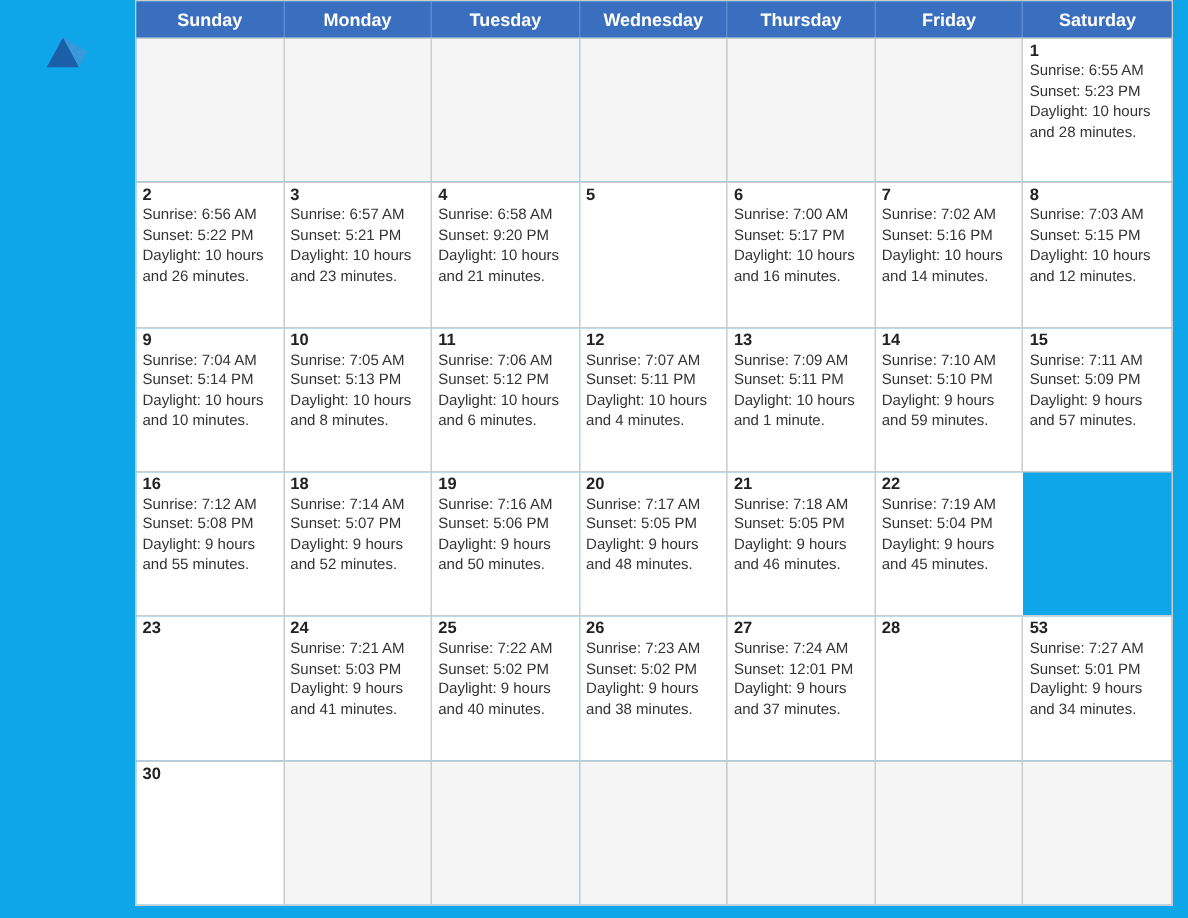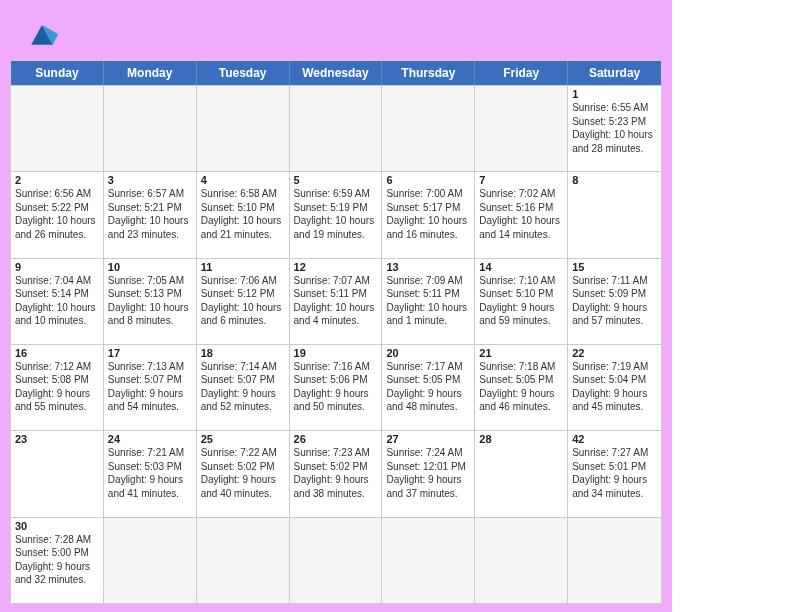--- a/index.html
+++ b/index.html
@@ -4,25 +4,25 @@
   <style>
     * { box-sizing: border-box; margin: 0; padding: 0; }
     body {
       font-family: Arial, sans-serif;
       background: #fff;
       width: 792px;
       height: 612px;
       overflow: hidden;
     }
     .page {
-      width: 672px;
+      width: 792px;
       height: 612px;
-      background: #f0abfc;
-      display: flex;
-      flex-direction: column;
+      background: #0ea5e9;
+      display: flex;
+      flex-direction: row;
     }
     .header {
       display: flex;
       justify-content: space-between;
       align-items: flex-start;
       padding: 16px 20px 8px 20px;
     }
     .logo {
       display: flex;
       align-items: center;
@@ -168,47 +168,47 @@
           <div class="cal-cell">
             <div class="day-num">3</div>
             <div class="day-info">Sunrise: 6:57 AM
 Sunset: 5:21 PM
 Daylight: 10 hours
 and 23 minutes.</div>
           </div>
           <div class="cal-cell">
             <div class="day-num">4</div>
             <div class="day-info">Sunrise: 6:58 AM
-Sunset: 5:10 PM
+Sunset: 9:20 PM
 Daylight: 10 hours
 and 21 minutes.</div>
           </div>
           <div class="cal-cell">
             <div class="day-num">5</div>
-            <div class="day-info">Sunrise: 6:59 AM
-Sunset: 5:19 PM
-Daylight: 10 hours
-and 19 minutes.</div>
           </div>
           <div class="cal-cell">
             <div class="day-num">6</div>
             <div class="day-info">Sunrise: 7:00 AM
 Sunset: 5:17 PM
 Daylight: 10 hours
 and 16 minutes.</div>
           </div>
           <div class="cal-cell">
             <div class="day-num">7</div>
             <div class="day-info">Sunrise: 7:02 AM
 Sunset: 5:16 PM
 Daylight: 10 hours
 and 14 minutes.</div>
           </div>
           <div class="cal-cell">
             <div class="day-num">8</div>
+            <div class="day-info">Sunrise: 7:03 AM
+Sunset: 5:15 PM
+Daylight: 10 hours
+and 12 minutes.</div>
           </div>
         </div>
         <div class="cal-row">
           <div class="cal-cell">
             <div class="day-num">9</div>
             <div class="day-info">Sunrise: 7:04 AM
 Sunset: 5:14 PM
 Daylight: 10 hours
 and 10 minutes.</div>
           </div>
@@ -257,27 +257,20 @@
         </div>
         <div class="cal-row">
           <div class="cal-cell">
             <div class="day-num">16</div>
             <div class="day-info">Sunrise: 7:12 AM
 Sunset: 5:08 PM
 Daylight: 9 hours
 and 55 minutes.</div>
           </div>
           <div class="cal-cell">
-            <div class="day-num">17</div>
-            <div class="day-info">Sunrise: 7:13 AM
-Sunset: 5:07 PM
-Daylight: 9 hours
-and 54 minutes.</div>
-          </div>
-          <div class="cal-cell">
             <div class="day-num">18</div>
             <div class="day-info">Sunrise: 7:14 AM
 Sunset: 5:07 PM
 Daylight: 9 hours
 and 52 minutes.</div>
           </div>
           <div class="cal-cell">
             <div class="day-num">19</div>
             <div class="day-info">Sunrise: 7:16 AM
 Sunset: 5:06 PM
@@ -335,34 +328,30 @@
             <div class="day-num">27</div>
             <div class="day-info">Sunrise: 7:24 AM
 Sunset: 12:01 PM
 Daylight: 9 hours
 and 37 minutes.</div>
           </div>
           <div class="cal-cell">
             <div class="day-num">28</div>
           </div>
           <div class="cal-cell">
-            <div class="day-num">42</div>
+            <div class="day-num">53</div>
             <div class="day-info">Sunrise: 7:27 AM
 Sunset: 5:01 PM
 Daylight: 9 hours
 and 34 minutes.</div>
           </div>
         </div>
         <div class="cal-row">
           <div class="cal-cell">
             <div class="day-num">30</div>
-            <div class="day-info">Sunrise: 7:28 AM
-Sunset: 5:00 PM
-Daylight: 9 hours
-and 32 minutes.</div>
           </div>
           <div class="cal-cell empty"></div>
           <div class="cal-cell empty"></div>
           <div class="cal-cell empty"></div>
           <div class="cal-cell empty"></div>
           <div class="cal-cell empty"></div>
           <div class="cal-cell empty"></div>
         </div>
       </div>
   </div>

